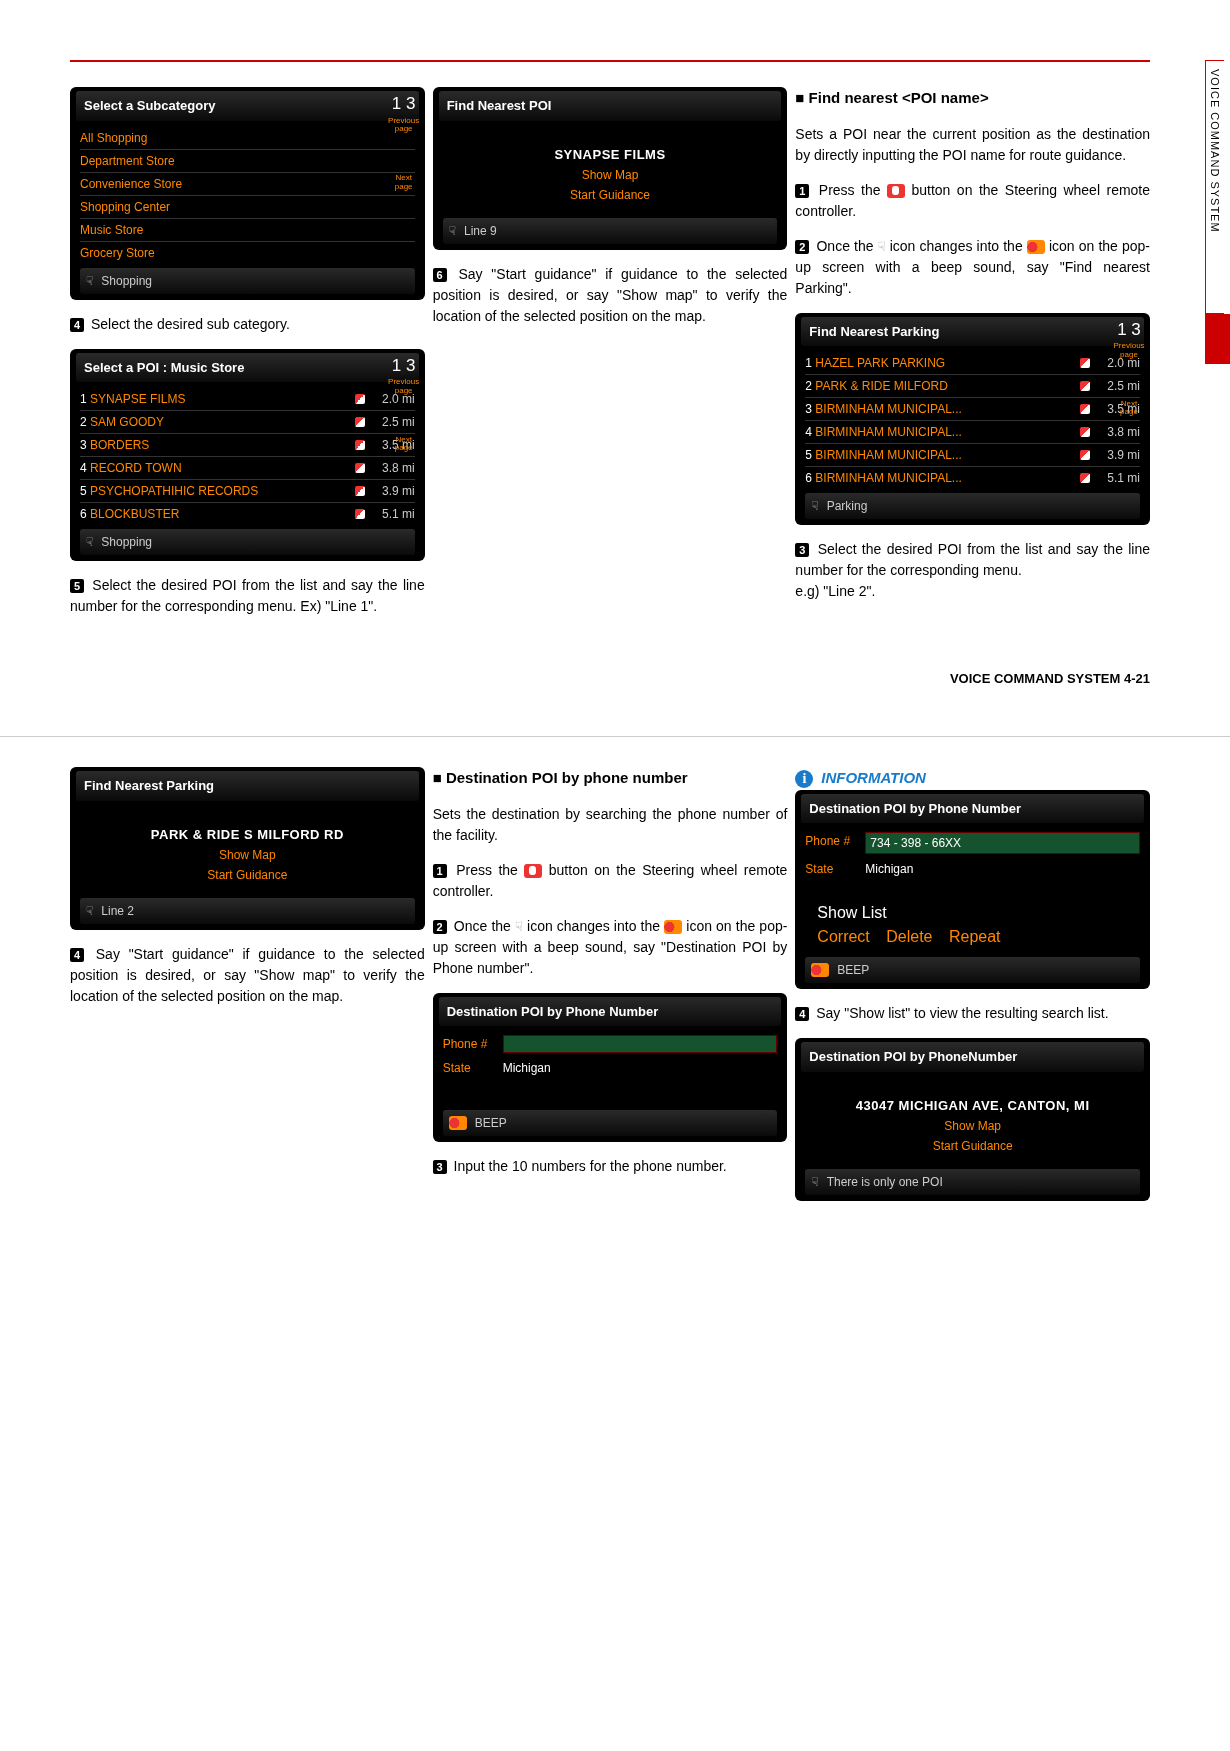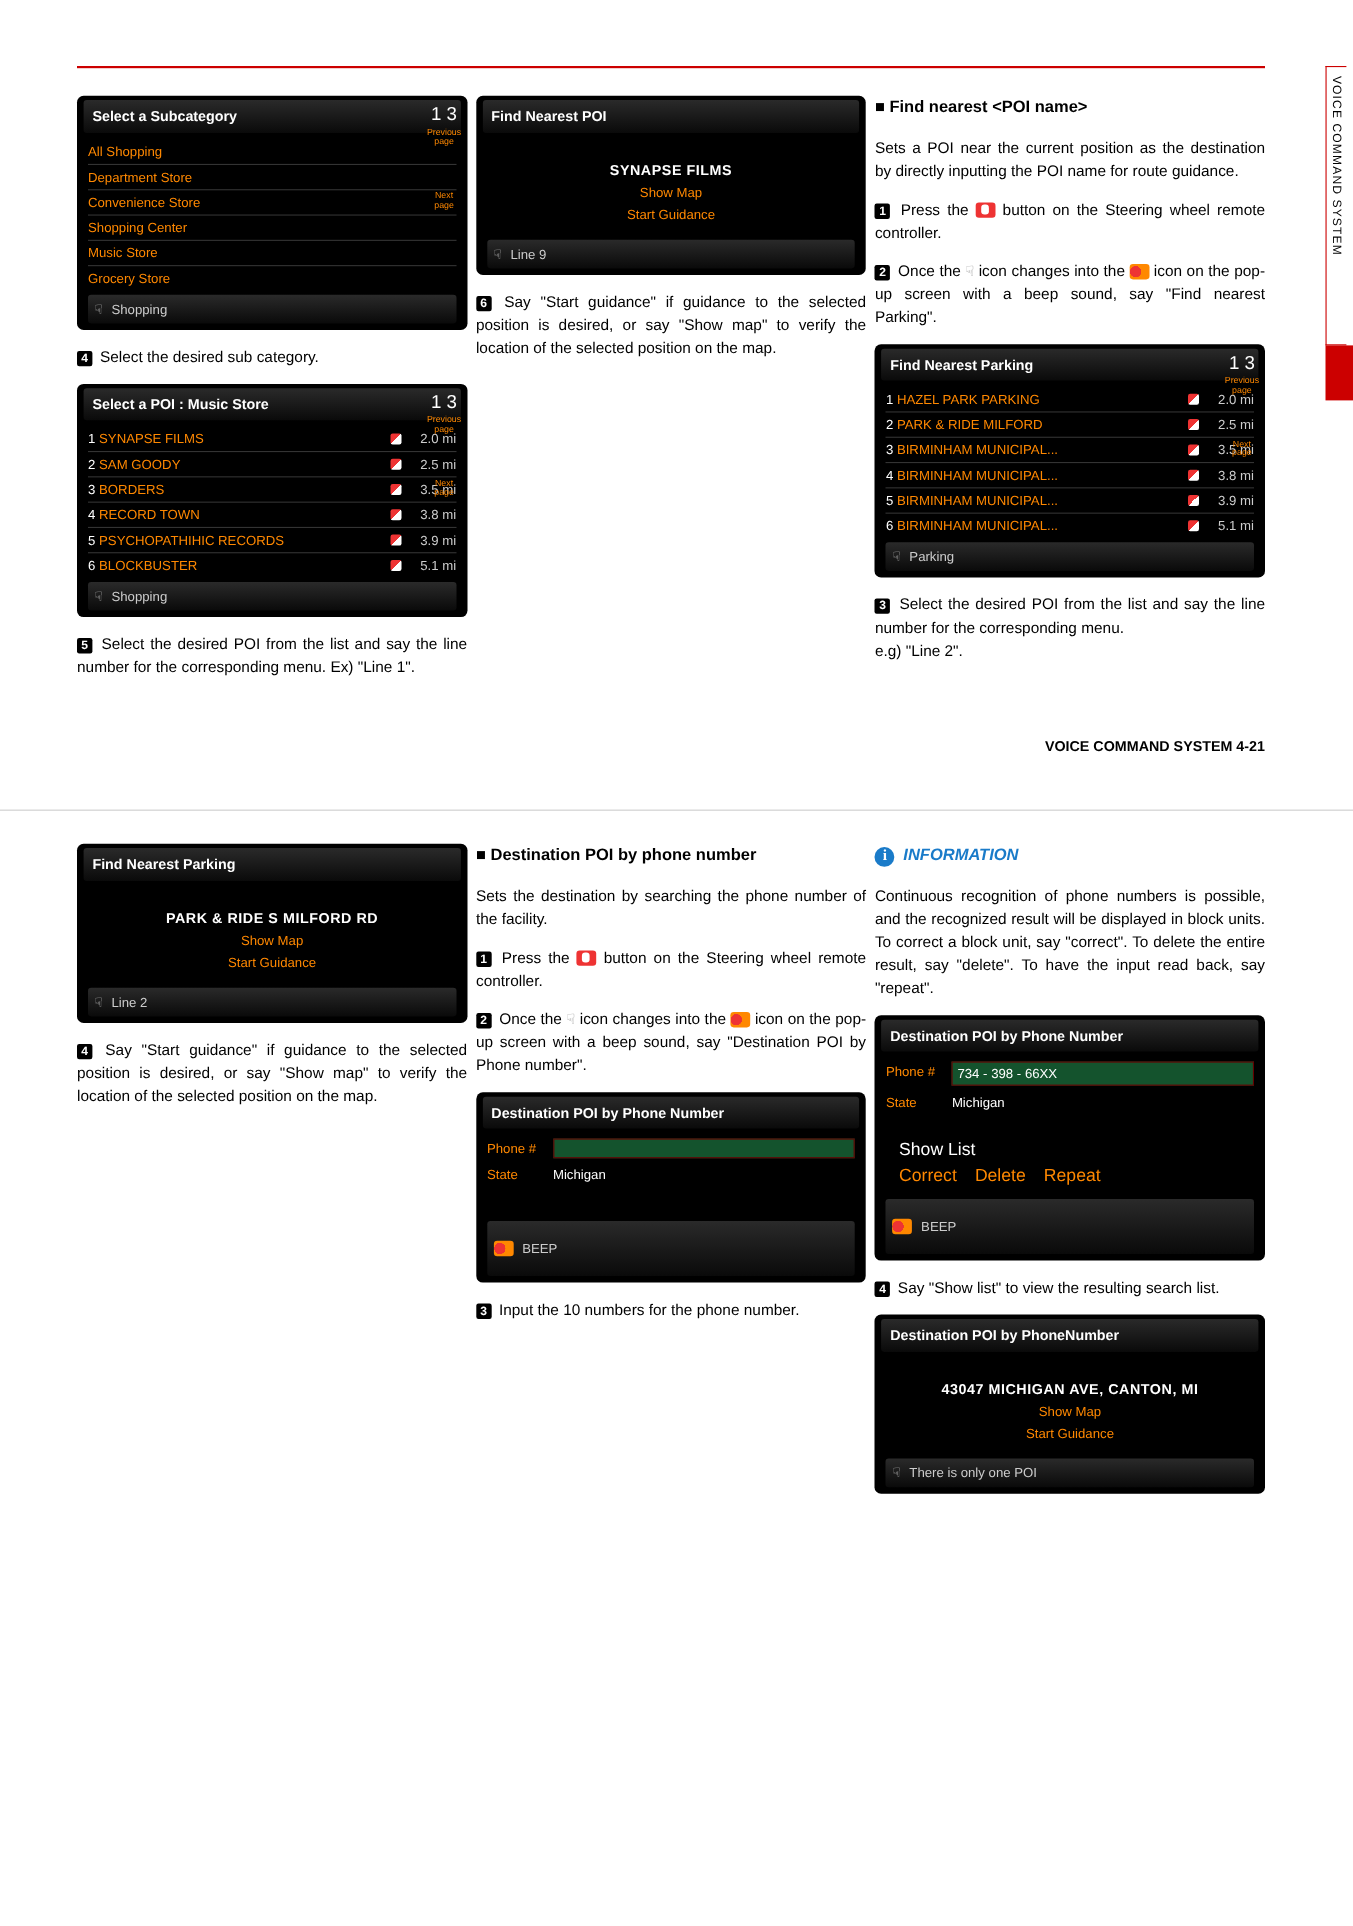--- a/index.html
+++ b/index.html
@@ -165,21 +165,21 @@
     font-style:normal;font-weight:bold;font-family:Georgia,serif;
     margin-right:4px;
   }
   .ui-card .phone-row { display:flex; padding:3px 0;}
   .ui-card .phone-row .k { color:#f80; width:60px;}
   .ui-card .phone-row .v { color:#fff; flex:1;}
   .ui-card .phone-row .v.box { background:#14532d; border:1px solid #600; padding:1px 4px;}
   .ui-card .btn-row { text-align:left; color:#f80; font-size:16px;}
   .ui-card .btn-row span { margin-left:12px;}
   .ui-card .btn-row .wht { color:#fff;}
-  .beep-foot { display:flex; align-items:center; gap:8px; background:linear-gradient(#2a2a2a,#0a0a0a); padding:16px 6px; border-radius:3px; margin-top:30px;}
+  .beep-foot { display:flex; align-items:center; gap:8px; background:linear-gradient(#2a2a2a,#0a0a0a); padding:4px 6px; border-radius:3px; margin-top:30px;}
   .beep-foot.short { margin-top:8px;}
   .rows-area { min-height: 20px; }
 </style>
 </head>
 <body>
 
 <div class="page">
   <div class="page-top-rule"></div>
 
   <div class="side-tab">
@@ -443,21 +443,20 @@
         <span class="step-num">3</span>
         <span>Input the 10 numbers for the phone number.</span>
       </p>
     </div>
 
     <div class="col">
       <div>
         <span class="info-icon">i</span>
         <span class="info-head">INFORMATION</span>
       </div>
-      <p class="body-text">Continuous recognition of phone numbers is possible, and the recognized result will be displayed in block units. To correct a block unit, say "correct". To delete the entire result, say "delete". To have the input read back, say "repeat".</p>
 
       <div class="ui-card">
         <div class="title-bar">Destination POI by Phone Number</div>
         <div class="phone-row">
           <span class="k">Phone #</span>
           <span class="v box">734 - 398 - 66XX</span>
         </div>
         <div class="phone-row">
           <span class="k">State</span>
           <span class="v">Michigan</span>

